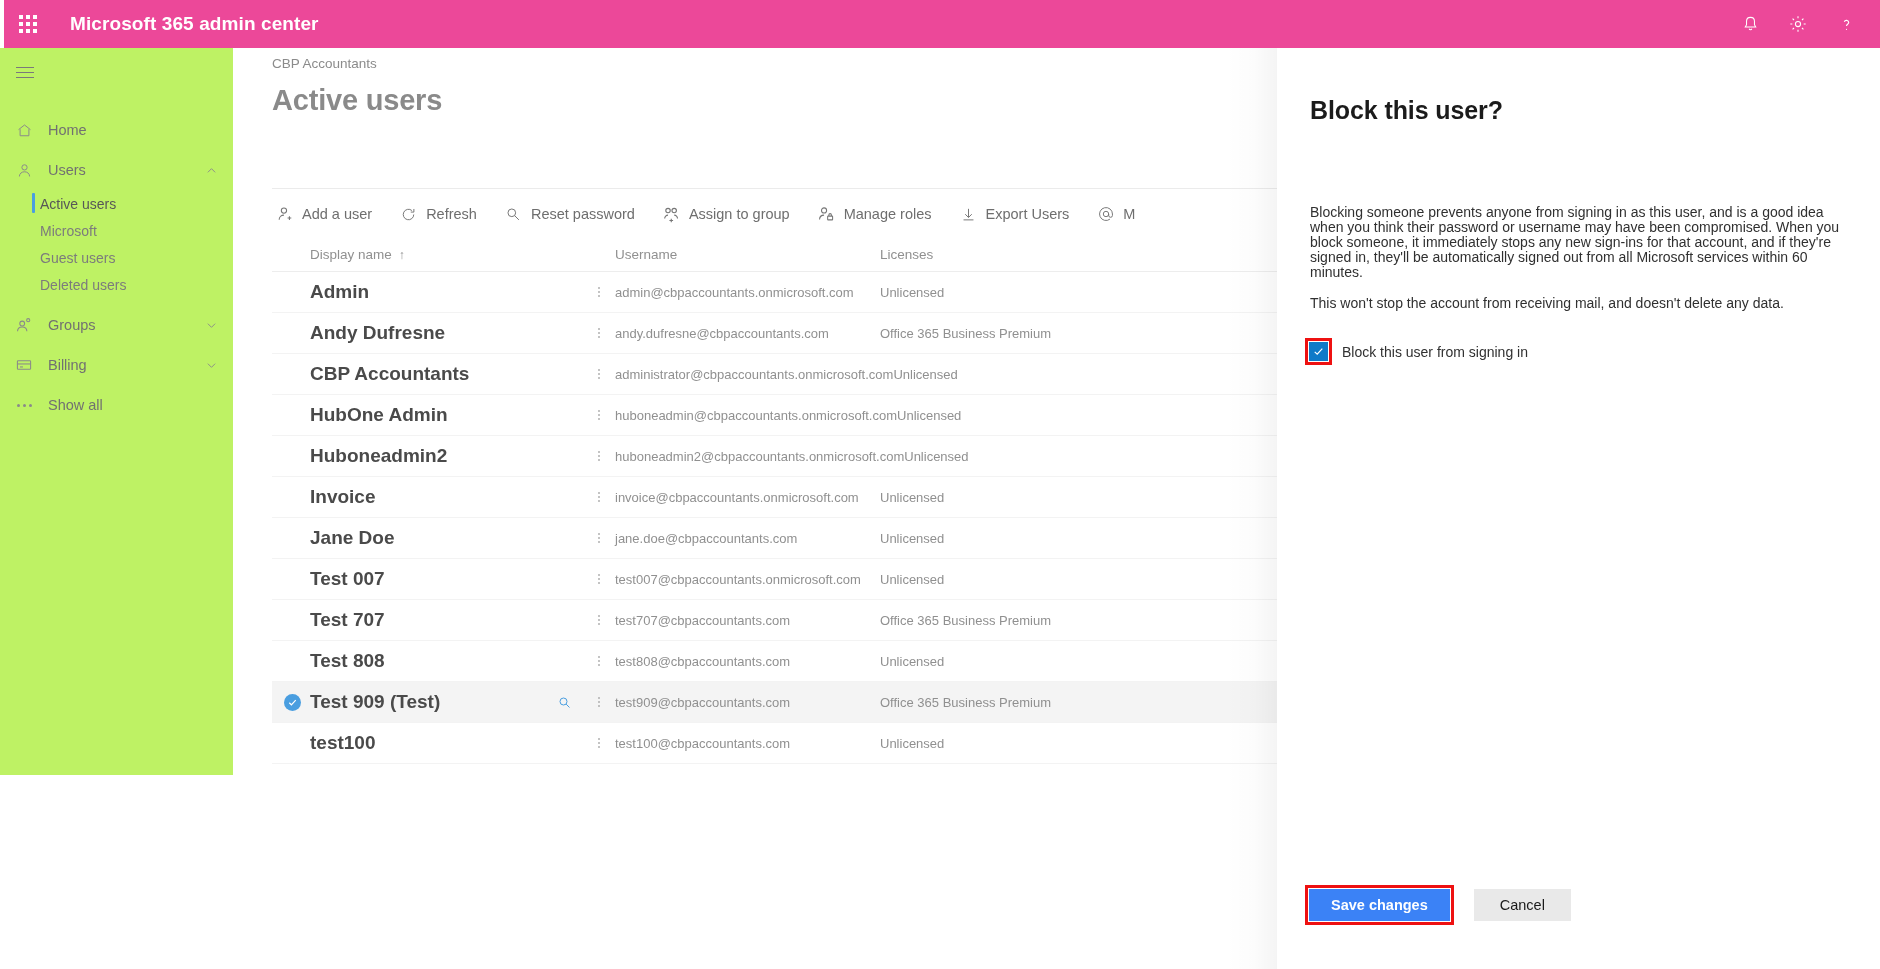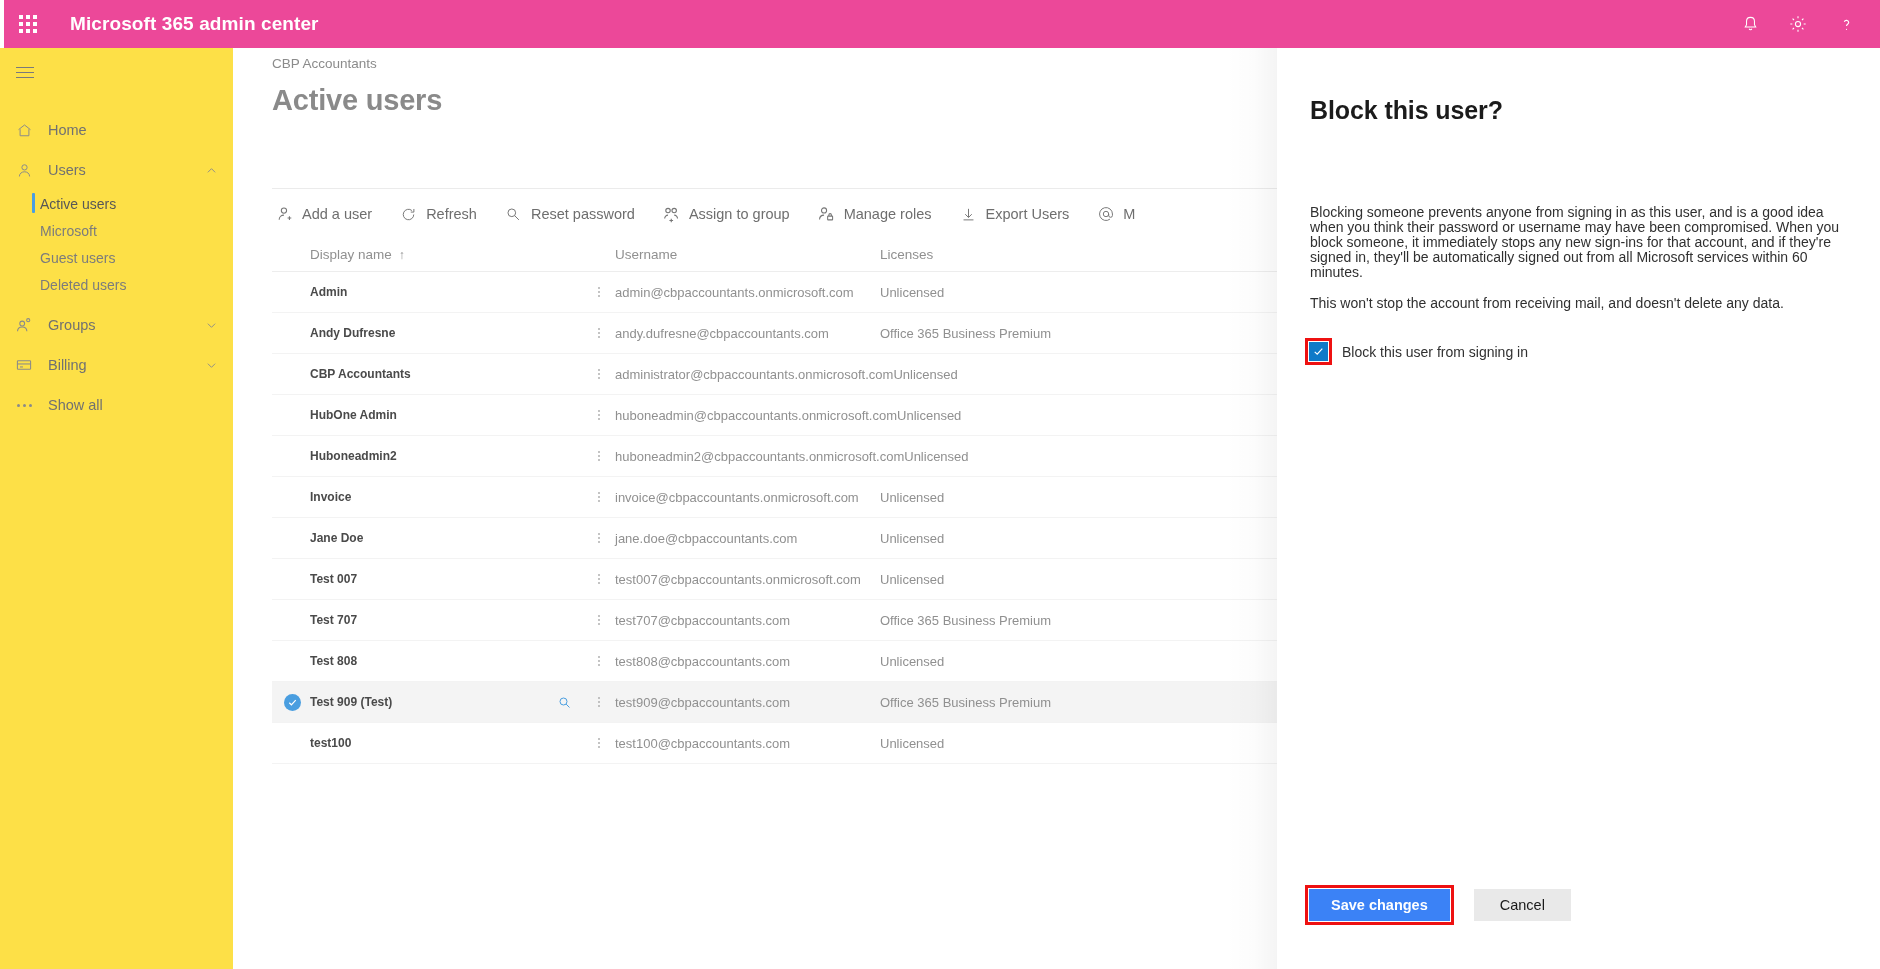--- a/index.html
+++ b/index.html
@@ -53,22 +53,22 @@
     width: 48px; height: 48px;
     display: flex; align-items: center; justify-content: center;
     cursor: pointer;
   }
   .suite-icon svg { display: block; }
 
   
   .leftnav {
     position: absolute;
     top: 48px; left: 0;
-    width: 233px; height: 921px;
-    background: #fde047;
+    width: 233px; height: 727px;
+    background: #bef264;
     z-index: 20;
     overflow: hidden;
   }
   .hamburger {
     height: 48px;
     display: flex; align-items: center;
     padding-left: 16px;
     cursor: pointer;
   }
   .hamburger .bars { width: 18px; }
@@ -184,21 +184,21 @@
   .sortarrow { margin-left: 7px; font-size: 12px; color: #909090; }
 
   .tbl-row {
     display: flex; align-items: center;
     height: 41px;
     border-bottom: 1px solid #f3f3f3;
     cursor: pointer;
   }
   .tbl-row.selected { background: #f4f4f4; }
   .cell-name {
-    font-size: 12px; color: #4a4a4a; font-weight: 600;
+    font-size: 19px; color: #4a4a4a; font-weight: 600;
     white-space: nowrap; overflow: hidden; text-overflow: ellipsis;
   }
   .tbl-row.selected .cell-name { font-weight: 600; color: #4a4a4a; }
   .cell-user, .cell-lic {
     font-size: 13px; color: #909090; white-space: nowrap;
   }
   .rowdots { display: flex; flex-direction: column; gap: 2px; align-items: center; }
   .rowdots i { width: 2px; height: 2px; background: #b0b0b0; display: block; border-radius: 50%; }
   .rowcheck {
     width: 17px; height: 17px; border-radius: 50%;

